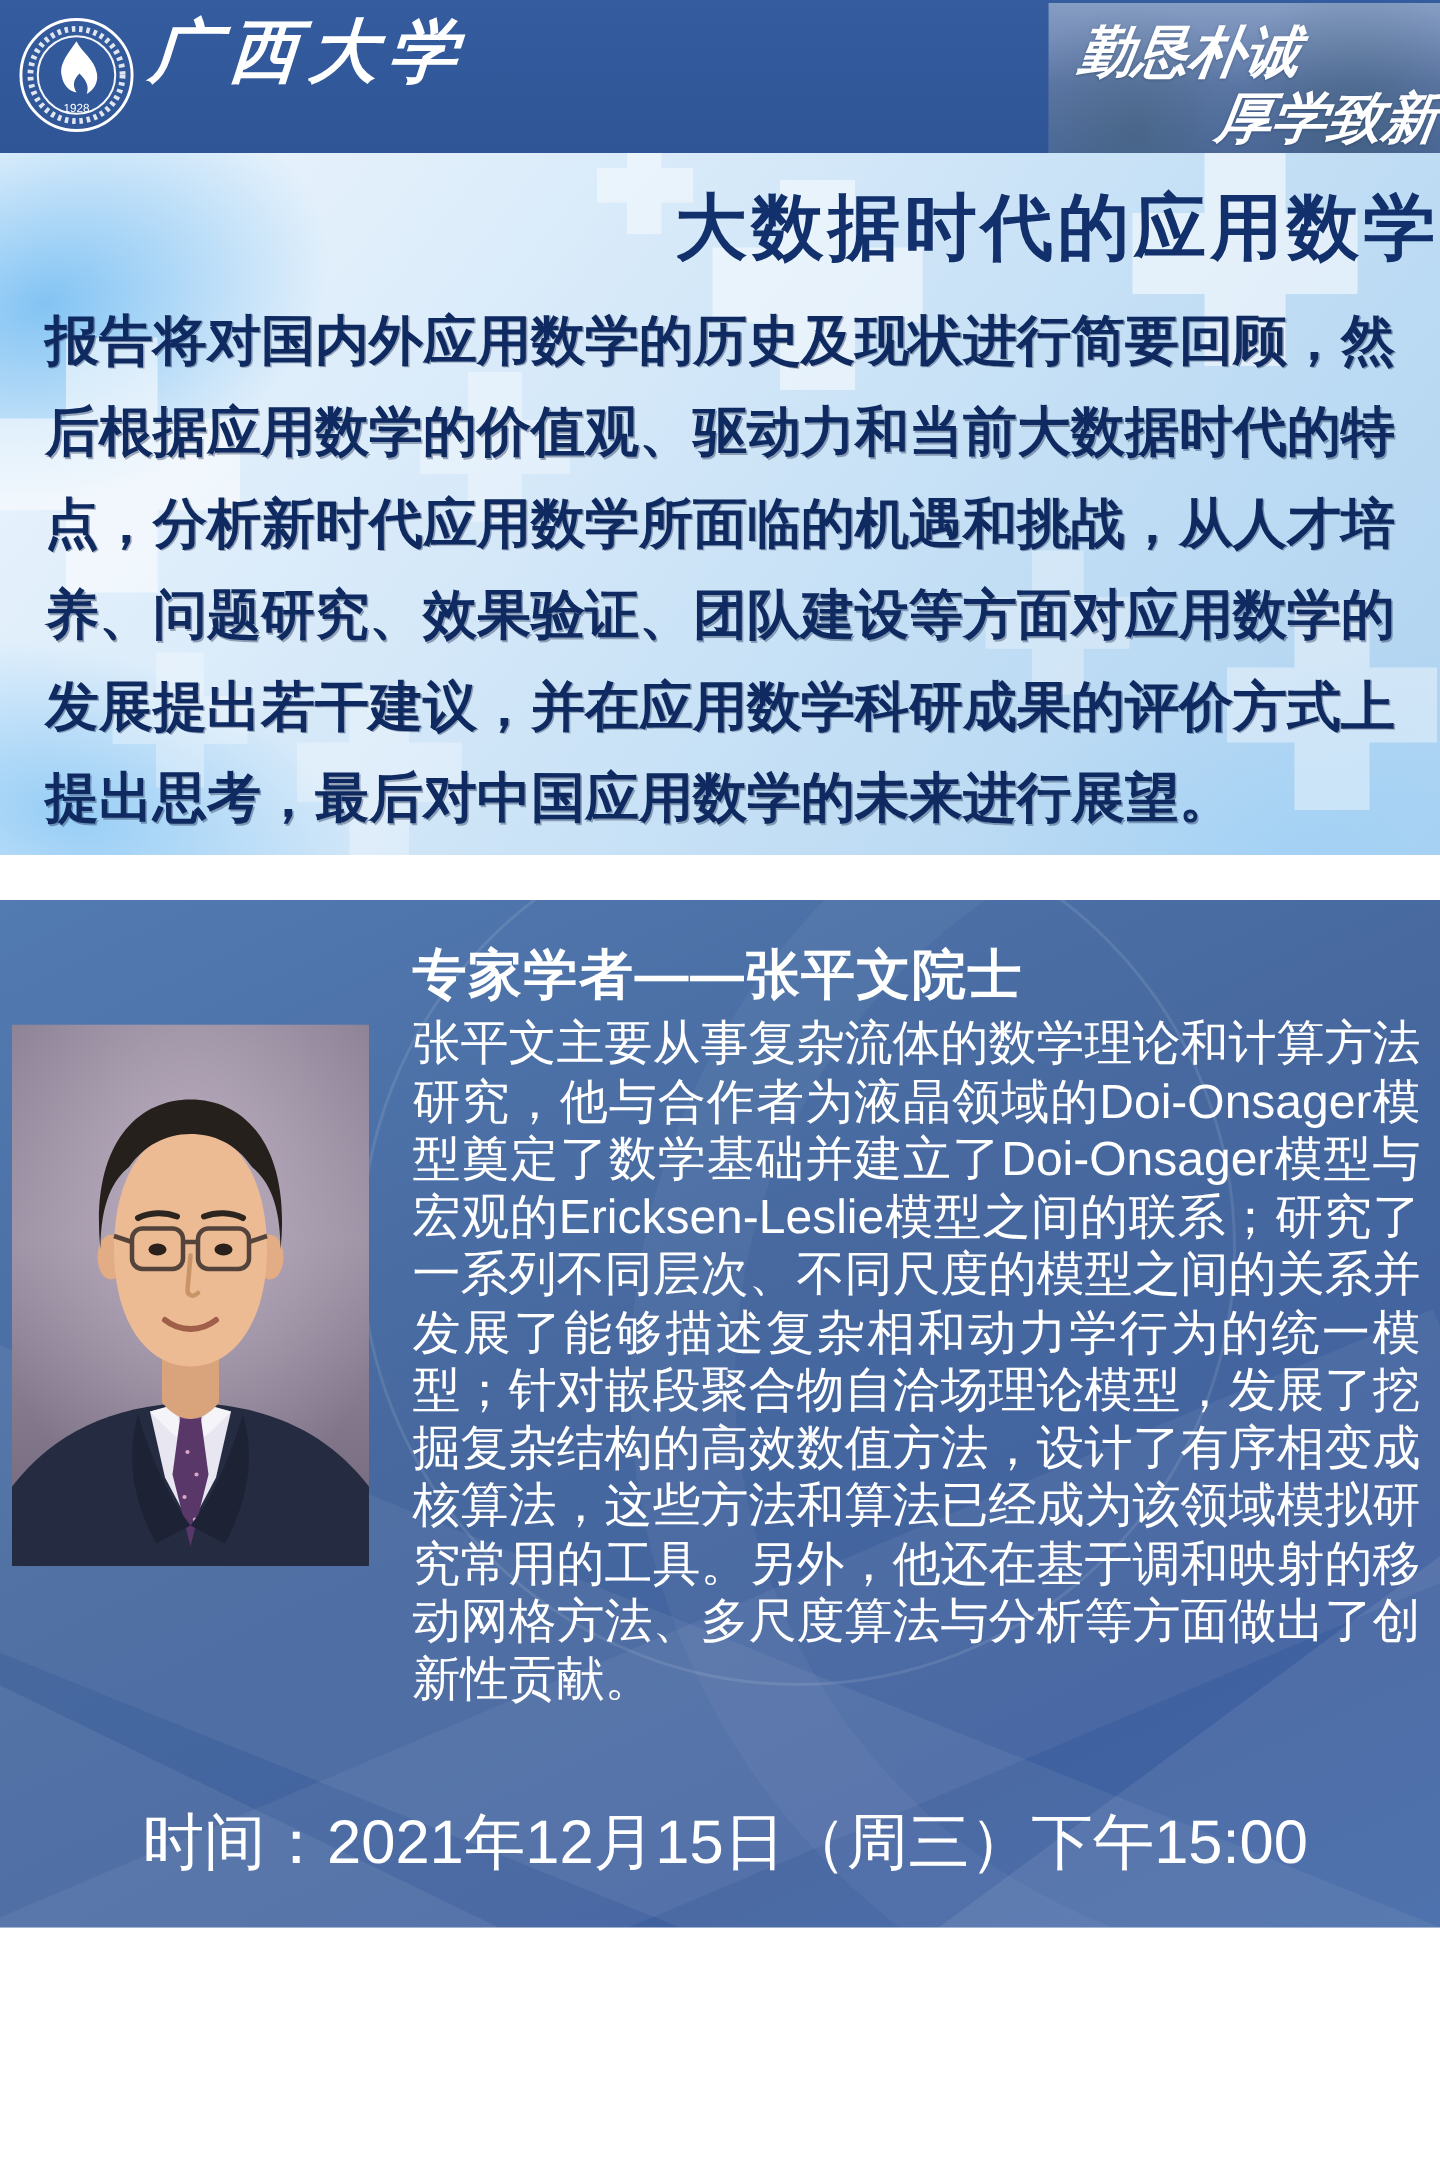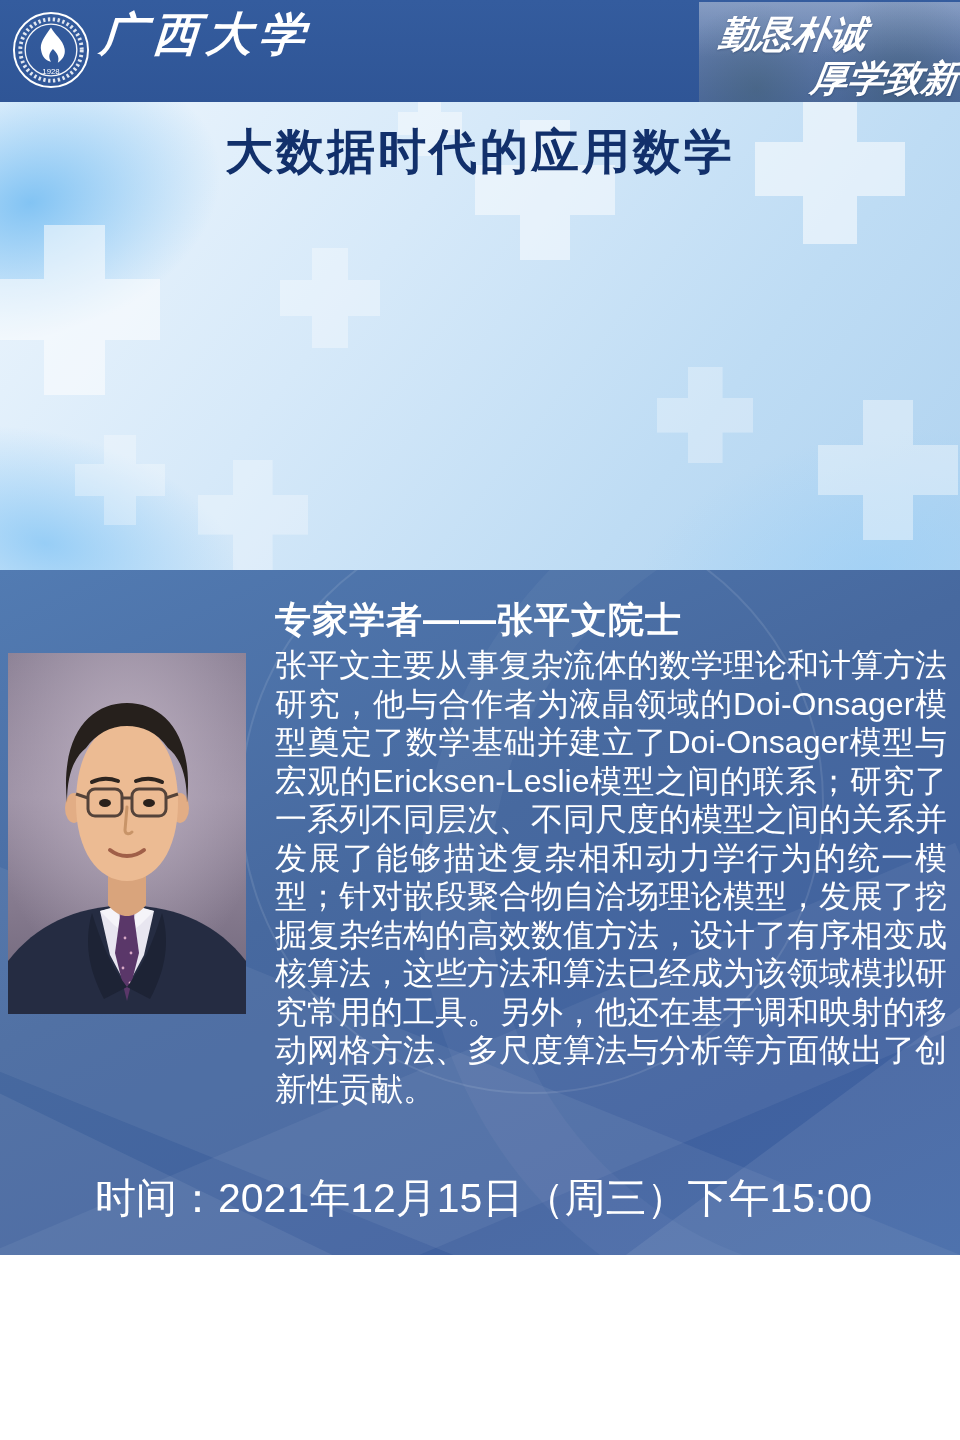--- a/index.html
+++ b/index.html
@@ -46,31 +46,31 @@
   .streak-br{left:620px;top:330px;width:460px;height:260px;transform:rotate(-10deg);
     background:radial-gradient(ellipse at 55% 55%, rgba(150,206,248,.55), rgba(150,206,248,0) 68%);}
   .plus{
     position:absolute;
     background-image:linear-gradient(#fff,#fff),linear-gradient(#fff,#fff);
     background-repeat:no-repeat;background-position:center;
     background-size:100% 36%,36% 100%;
     pointer-events:none;
   }
   .lecture-title{
-    position:absolute;left:0;top:18px;width:960px;text-align:center;
+    position:absolute;left:0;top:18px;width:960px;text-align:right;
     color:#12306b;font-size:48px;font-weight:bold;letter-spacing:3px;
   }
   .lecture-abstract{
     position:absolute;left:30px;top:94px;width:900px;
     color:#0f2a60;font-size:36px;font-weight:bold;line-height:61px;
     text-align:justify;text-shadow:1px 1px 0 rgba(10,24,56,.35);
   }
   
   .blue-section{
-    position:absolute;left:0;top:570px;width:960px;height:685px;overflow:hidden;
+    position:absolute;left:0;top:600px;width:960px;height:685px;overflow:hidden;
     background:linear-gradient(155deg,#527bb2 0%,#47699f 42%,#40619f 78%,#3f66a6 100%);
   }
   .bs-arc1{position:absolute;left:420px;top:-140px;width:780px;height:780px;border-radius:50%;
     border:70px solid rgba(255,255,255,.045);}
   .bs-arc2{position:absolute;left:240px;top:-60px;width:580px;height:580px;border-radius:50%;
     border:2px solid rgba(255,255,255,.10);}
   .bs-band1{position:absolute;left:-240px;top:470px;width:1300px;height:190px;transform:rotate(22deg);
     background:rgba(255,255,255,.06);}
   .bs-band2{position:absolute;left:-260px;top:520px;width:1300px;height:170px;transform:rotate(-23deg);
     background:rgba(255,255,255,.055);}
@@ -120,20 +120,21 @@
   <div class="plus" style="left:280px;top:146px;width:100px;height:100px;opacity:.35"></div>
   <div class="plus" style="left:475px;top:18px;width:140px;height:140px;opacity:.5"></div>
   <div class="plus" style="left:755px;top:-8px;width:150px;height:150px;opacity:.55"></div>
   <div class="plus" style="left:398px;top:-10px;width:64px;height:64px;opacity:.45"></div>
   <div class="plus" style="left:198px;top:358px;width:110px;height:110px;opacity:.3"></div>
   <div class="plus" style="left:657px;top:265px;width:96px;height:96px;opacity:.3"></div>
   <div class="plus" style="left:818px;top:298px;width:140px;height:140px;opacity:.4"></div>
   <div class="plus" style="left:75px;top:333px;width:90px;height:90px;opacity:.3"></div>
 
   <div class="lecture-title">大数据时代的应用数学</div>
+  <div class="lecture-abstract">报告将对国内外应用数学的历史及现状进行简要回顾，然后根据应用数学的价值观、驱动力和当前大数据时代的特点，分析新时代应用数学所面临的机遇和挑战，从人才培养、问题研究、效果验证、团队建设等方面对应用数学的发展提出若干建议，并在应用数学科研成果的评价方式上提出思考，最后对中国应用数学的未来进行展望。</div>
 </div>
 
 <div class="blue-section">
   <div class="bs-arc1"></div>
   <div class="bs-arc2"></div>
   <div class="bs-band1"></div>
   <div class="bs-band2"></div>
   <div class="bs-tri1"></div>
   <div class="bs-tri2"></div>
 

